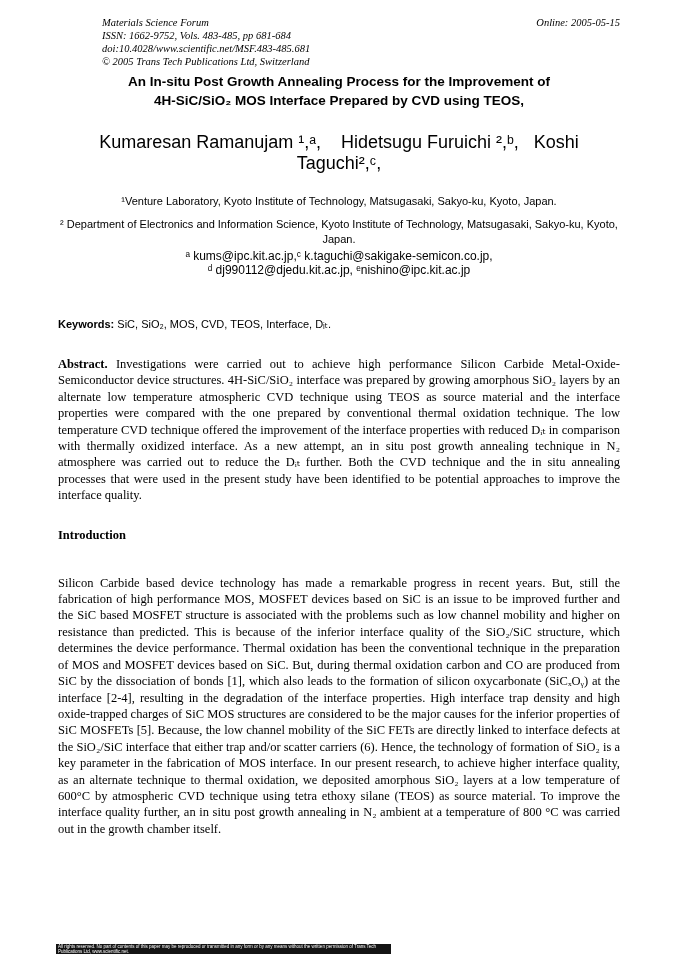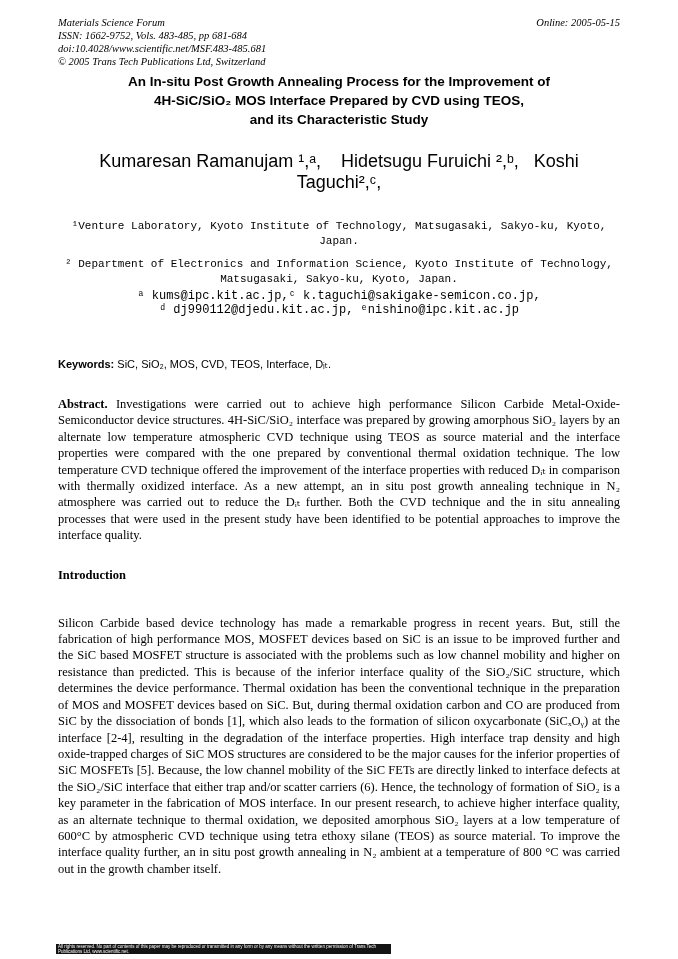--- a/index.html
+++ b/index.html
@@ -23,20 +23,21 @@
     position: relative;
   }
   
   .hdr {
     display: flex;
     justify-content: space-between;
     align-items: flex-start;
     font-style: italic;
     font-size: 10.5px;
     line-height: 13px;
+    margin-left: 44px;
   }
   .hdr-left div { white-space: nowrap; }
   .hdr-right { white-space: nowrap; }
 
   
   .title {
     margin-top: 4px;
     text-align: center;
     font-family: "Liberation Sans", "DejaVu Sans", sans-serif;
     font-weight: bold;
@@ -48,23 +49,23 @@
   .authors {
     margin-top: 22px;
     text-align: center;
     font-family: "Liberation Sans", "DejaVu Sans", sans-serif;
     font-size: 18px;
     line-height: 21px;
   }
 
   
   .affils {
-    margin-top: 26px;
+    margin-top: 20px;
     text-align: center;
-    font-family: Liberation Mono, monospace;
+    font-family: Liberation Sans, sans-serif;
     font-size: 11px;
     line-height: 15px;
   }
   .affil { margin-top: 8px; }
   .affil:first-child { margin-top: 0; }
   .emails {
     font-size: 12px;
     line-height: 14px;
     margin-top: 2px;
   }
@@ -129,21 +130,20 @@
       <div>ISSN: 1662-9752, Vols. 483-485, pp 681-684</div>
       <div>doi:10.4028/www.scientific.net/MSF.483-485.681</div>
       <div>© 2005 Trans Tech Publications Ltd, Switzerland</div>
     </div>
     <div class="hdr-right">Online: 2005-05-15</div>
   </div>
 
   <div class="title">
     <div>An In-situ Post Growth Annealing Process for the Improvement of</div>
     <div>4H-SiC/SiO₂ MOS Interface Prepared by CVD using TEOS,</div>
-    <div>and its Characteristic Study</div>
   </div>
 
   <div class="authors">
     <div>Kumaresan Ramanujam ¹,ᵃ,&nbsp;&nbsp;&nbsp; Hidetsugu Furuichi ²,ᵇ,&nbsp;&nbsp; Koshi Taguchi²,ᶜ,</div>
   </div>
 
   <div class="affils">
     <div class="affil">¹Venture Laboratory, Kyoto Institute of Technology, Matsugasaki, Sakyo-ku, Kyoto, Japan.</div>
     <div class="affil">²&nbsp;Department of Electronics and Information Science, Kyoto Institute of Technology, Matsugasaki, Sakyo-ku, Kyoto, Japan.</div>
     <div class="emails">

